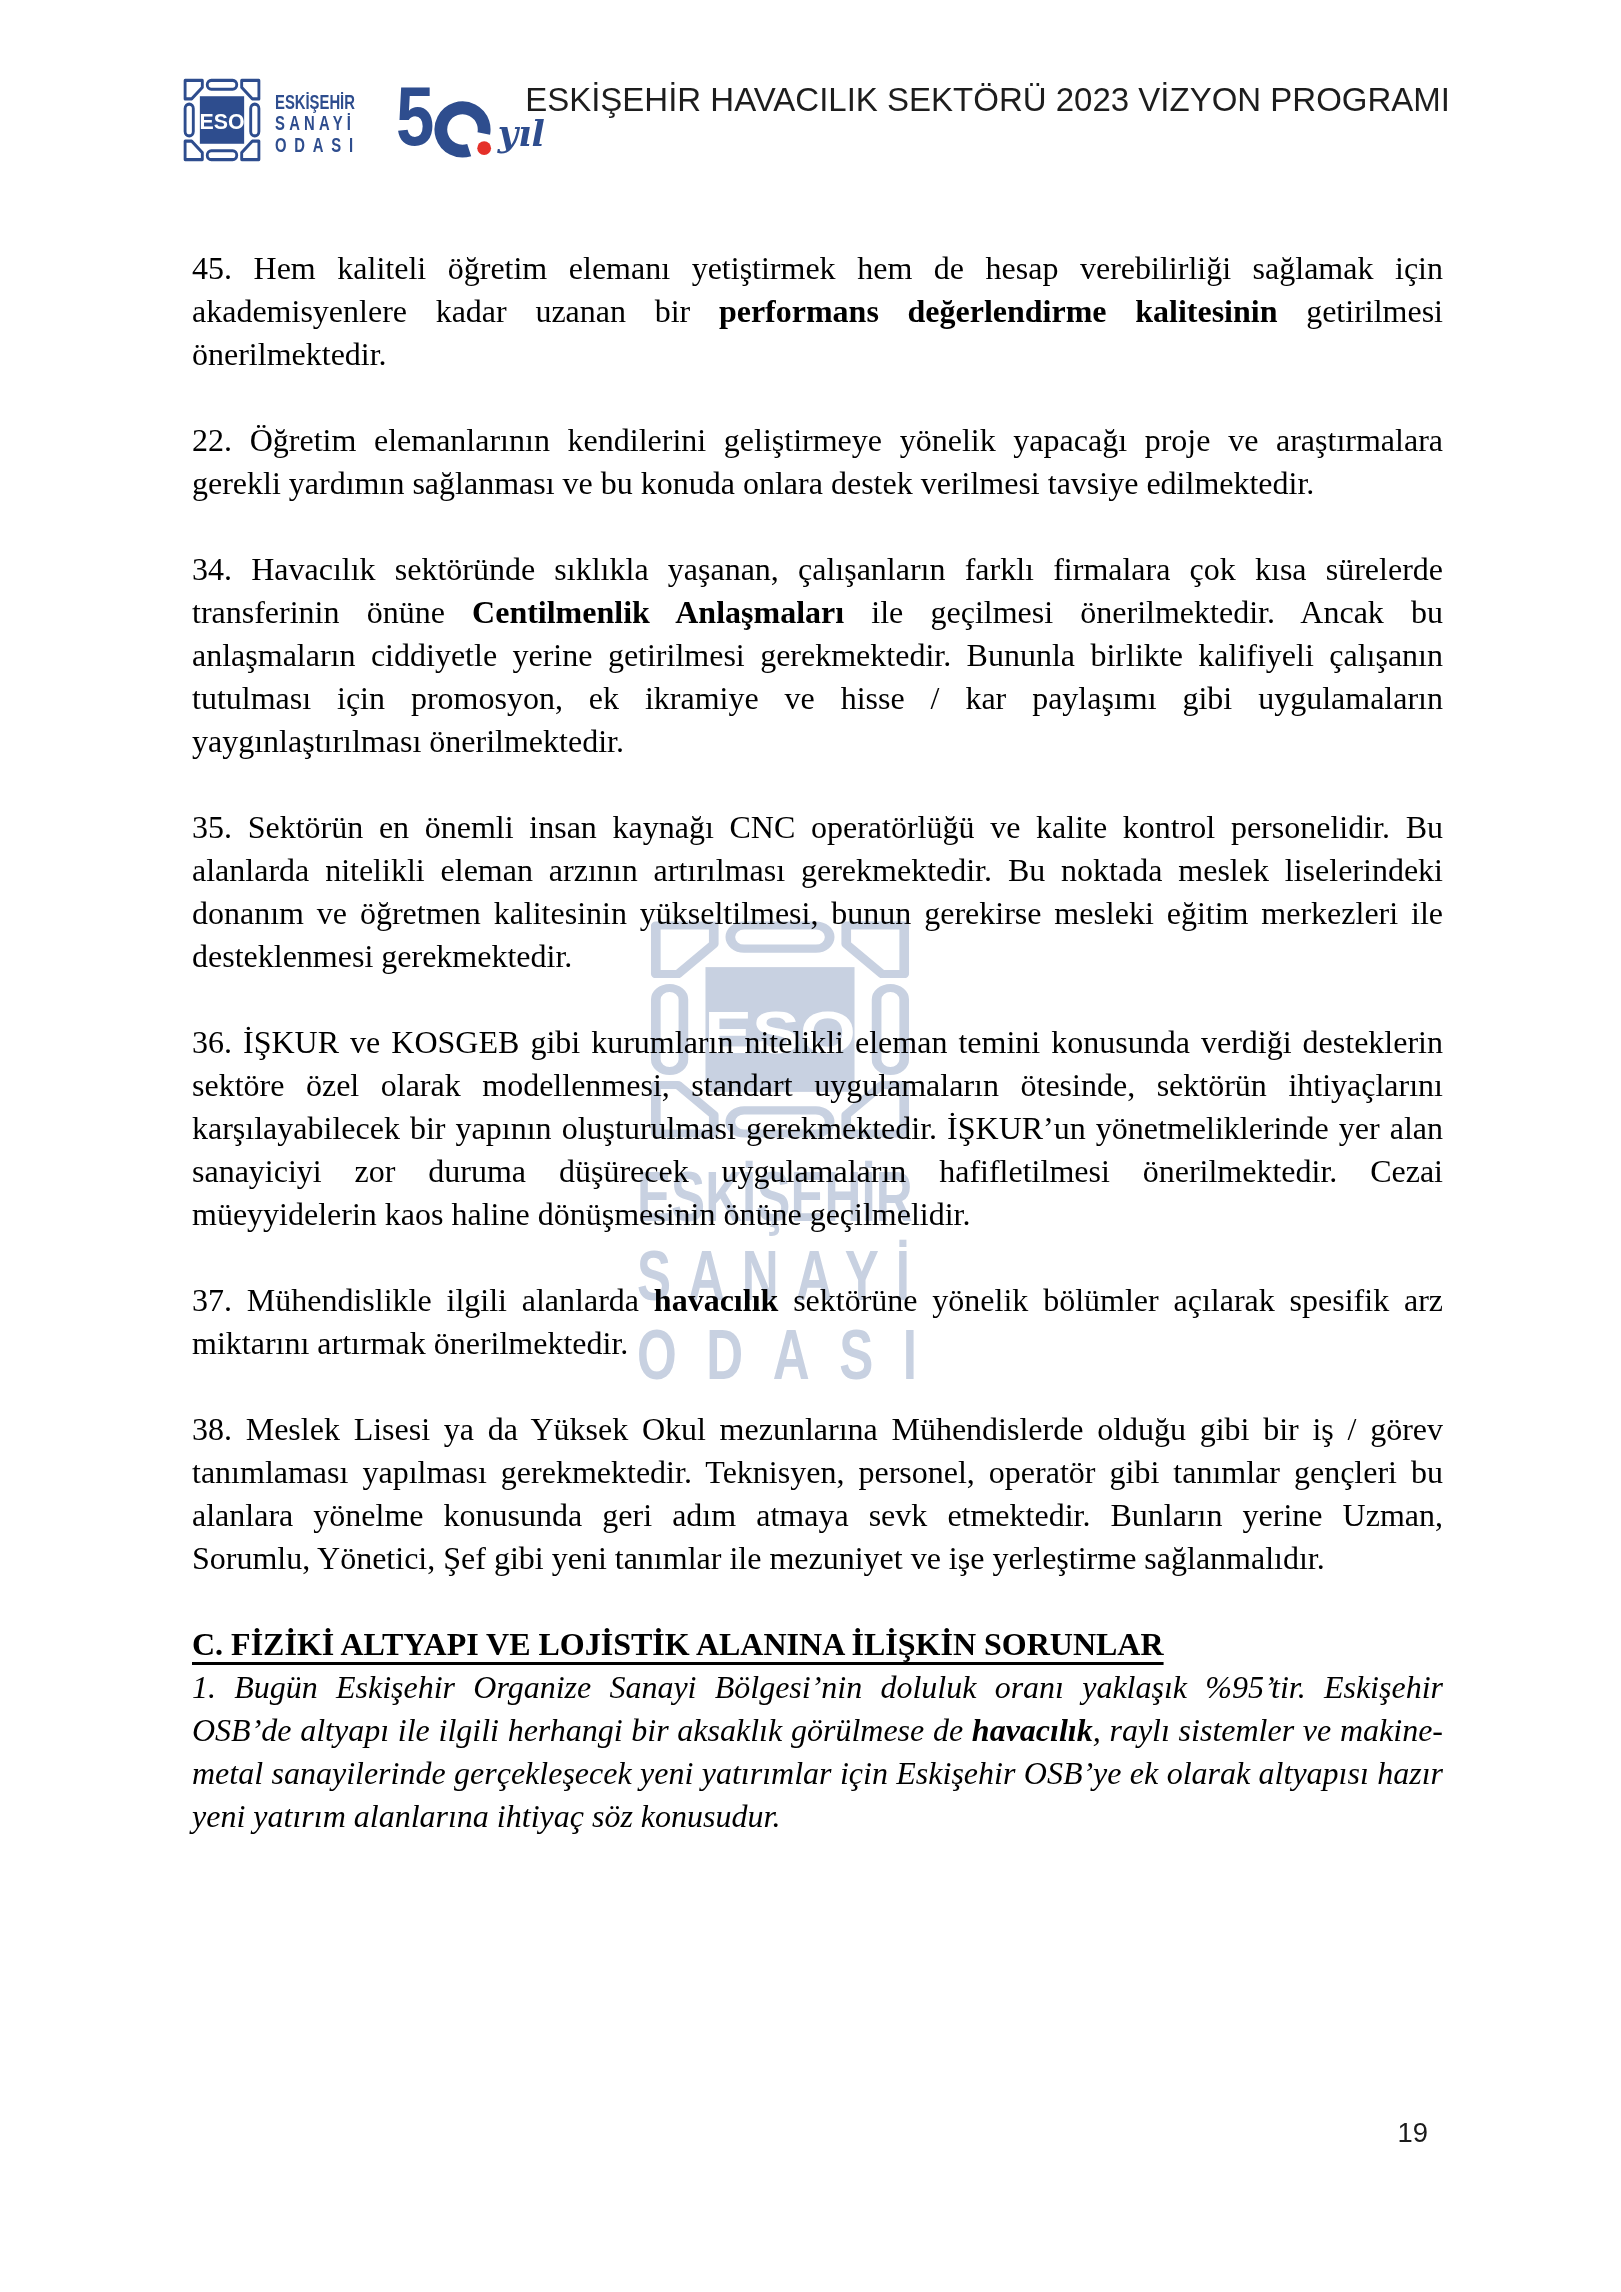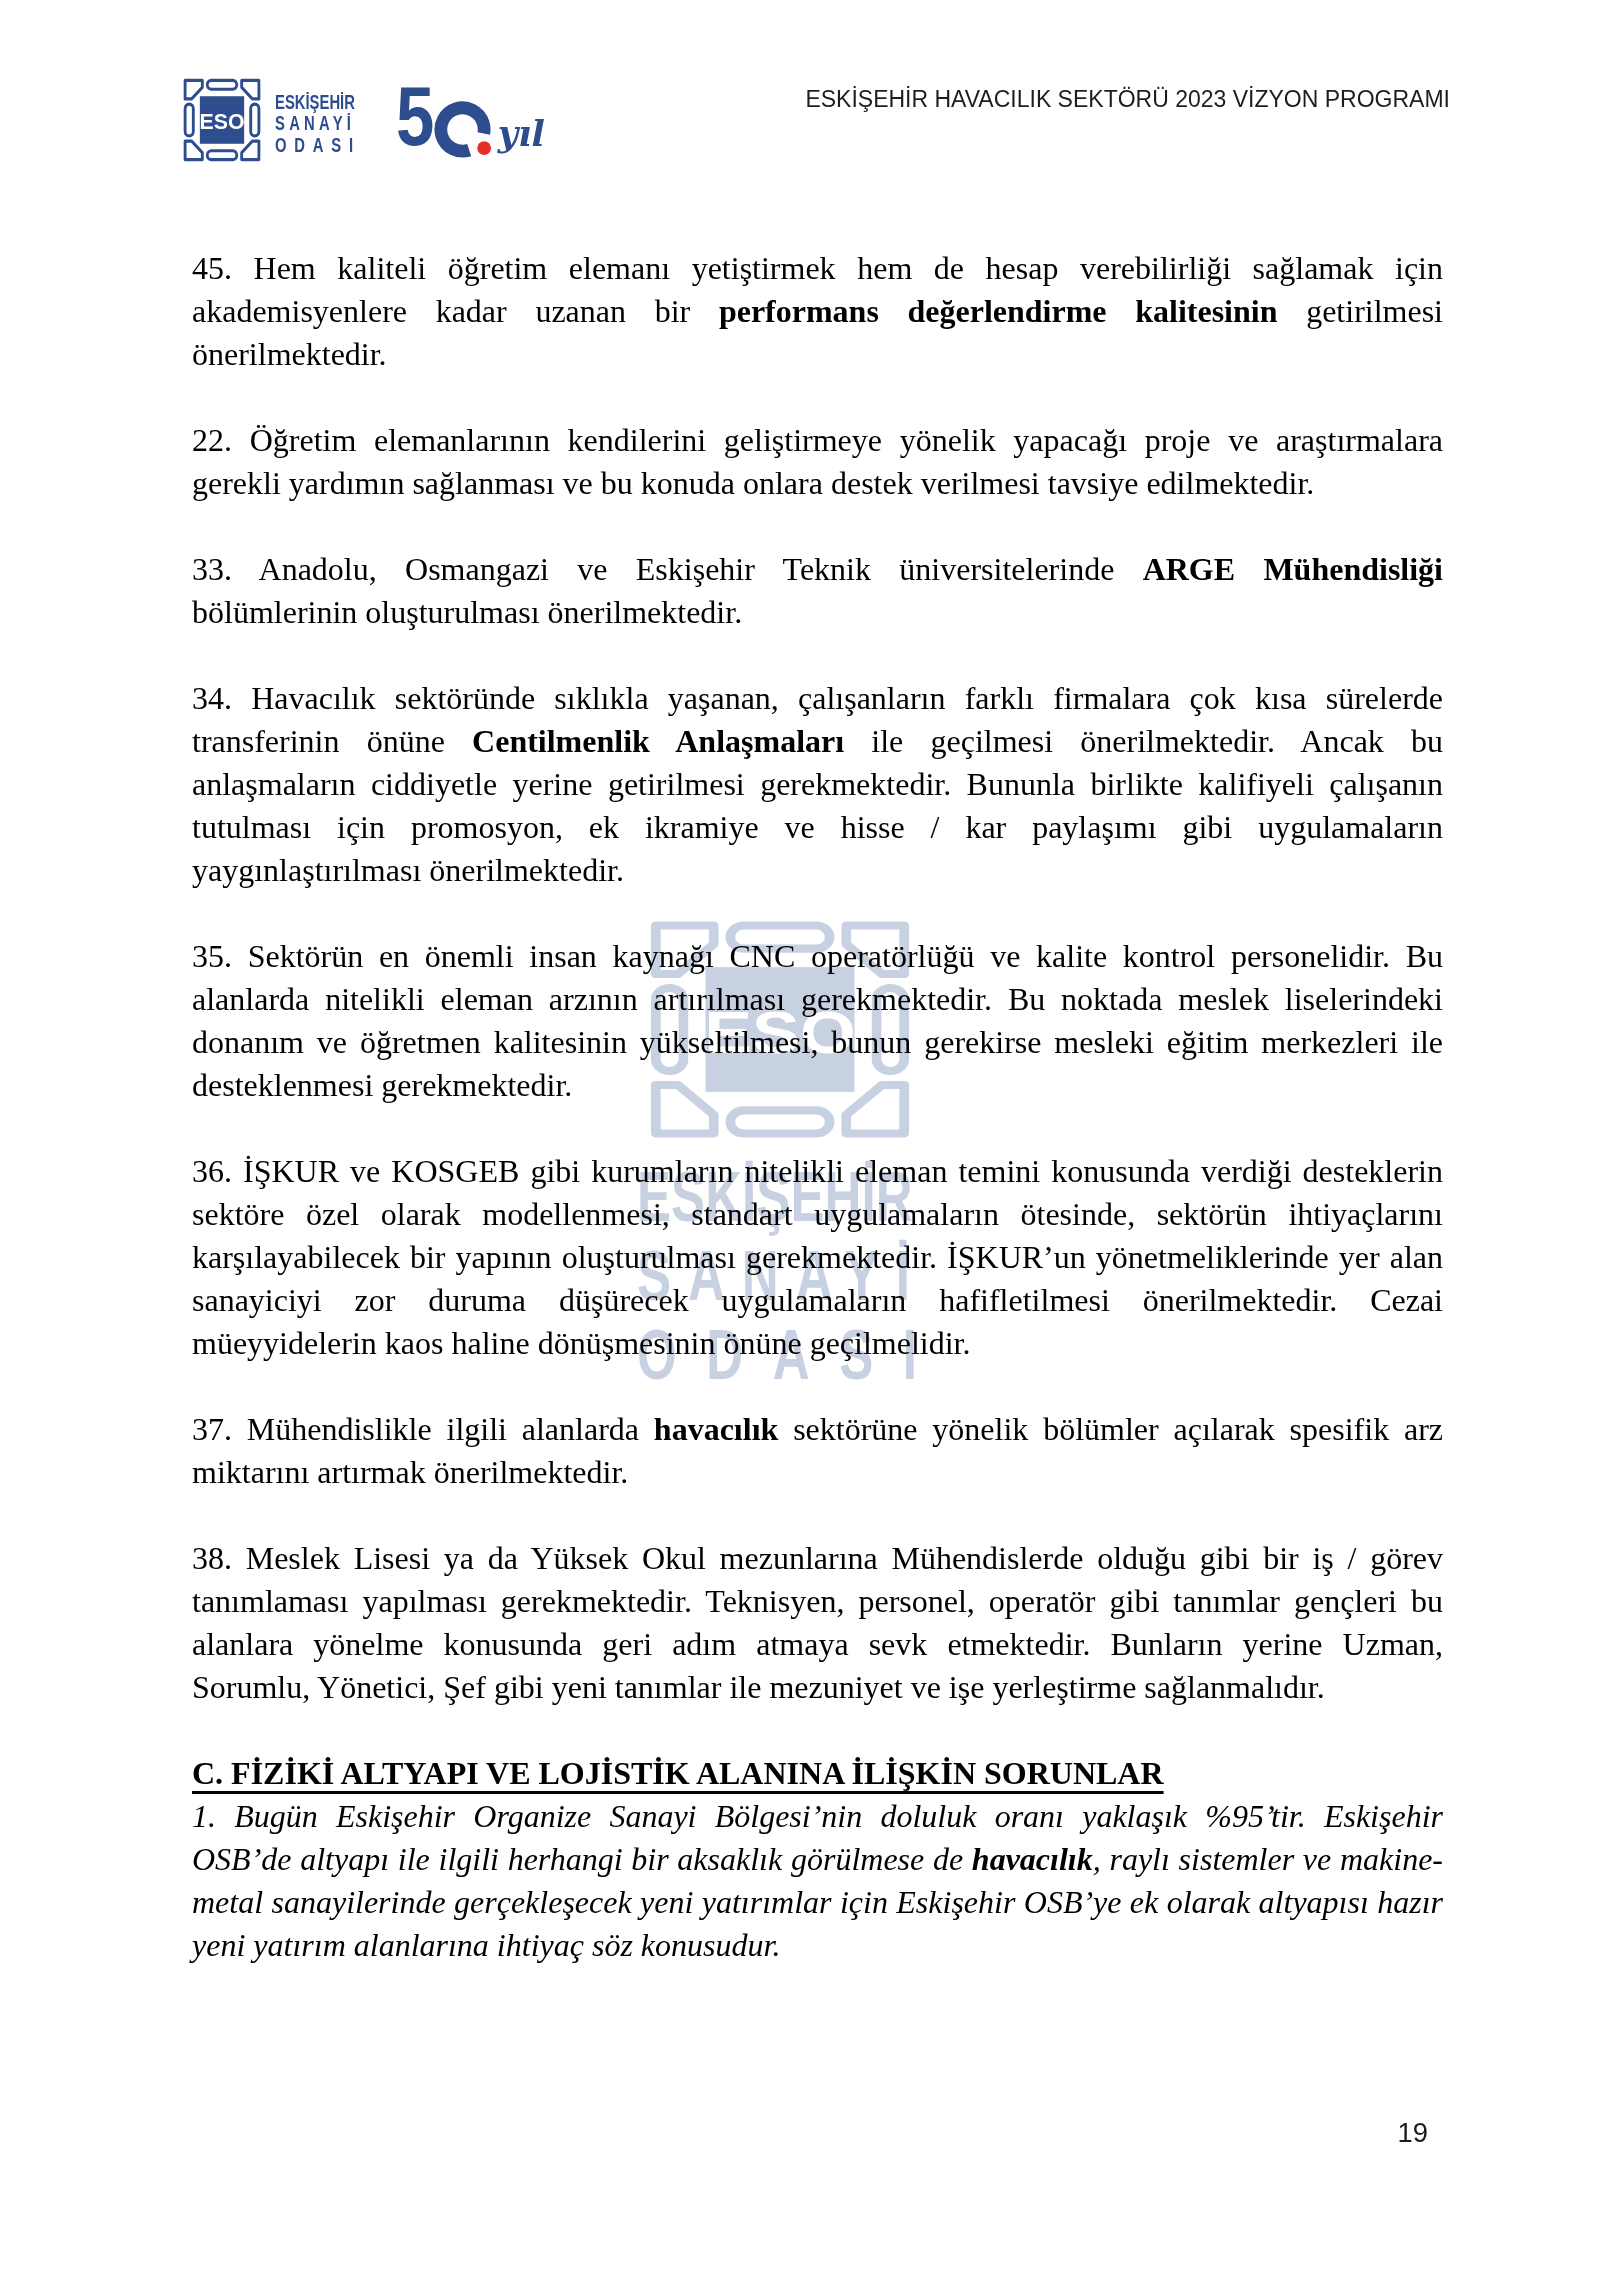--- a/index.html
+++ b/index.html
@@ -64,21 +64,21 @@
   }
   .ring{margin:7.8px 0 0 -9.8px;}
   .yil{
     font-family:"DejaVu Serif",serif;font-style:italic;font-weight:bold;
     font-size:35px;margin:29px 0 0 3.9px;color:var(--navy);
   }
   .hdr-title{
     position:absolute;right:171px;top:82px;
     text-align:right;z-index:2;
     font-family:"Liberation Sans",sans-serif;
-    font-size:23px;line-height:35px;color:var(--head-ink);
+    font-size:33px;line-height:35px;color:var(--head-ink);
   }
 
   
   .doc{
     position:absolute;left:192px;top:247px;width:1251px;z-index:1;
     font-size:32px;line-height:43px;color:var(--ink);
     text-align:justify;
   }
   .doc p{margin:0 0 43px 0;}
   .doc p.heading{margin:0;font-weight:bold;}
@@ -152,21 +152,20 @@
     </div>
   </div>
 
   <div class="hdr-title">
     <div>ESKİŞEHİR HAVACILIK SEKTÖRÜ 2023 VİZYON PROGRAMI</div>
   </div>
 
   <main class="doc" id="doc-body">
       <p class="para"><span>45. Hem kaliteli öğretim elemanı yetiştirmek hem de hesap verebilirliği sağlamak için akademisyenlere kadar uzanan bir </span><b>performans değerlendirme kalitesinin</b><span> getirilmesi önerilmektedir.</span></p>
       <p class="para"><span>22. Öğretim elemanlarının kendilerini geliştirmeye yönelik yapacağı proje ve araştırmalara gerekli yardımın sağlanması ve bu konuda onlara destek verilmesi tavsiye edilmektedir.</span></p>
-      <p class="para"><span>33. Anadolu, Osmangazi ve Eskişehir Teknik üniversitelerinde </span><b>ARGE Mühendisliği</b><span> bölümlerinin oluşturulması önerilmektedir.</span></p>
       <p class="para"><span>34. Havacılık sektöründe sıklıkla yaşanan, çalışanların farklı firmalara çok kısa sürelerde transferinin önüne </span><b>Centilmenlik Anlaşmaları</b><span> ile geçilmesi önerilmektedir. Ancak bu anlaşmaların ciddiyetle yerine getirilmesi gerekmektedir. Bununla birlikte kalifiyeli çalışanın tutulması için promosyon, ek ikramiye ve hisse / kar paylaşımı gibi uygulamaların yaygınlaştırılması önerilmektedir.</span></p>
       <p class="para"><span>35. Sektörün en önemli insan kaynağı CNC operatörlüğü ve kalite kontrol personelidir. Bu alanlarda nitelikli eleman arzının artırılması gerekmektedir. Bu noktada meslek liselerindeki donanım ve öğretmen kalitesinin yükseltilmesi, bunun gerekirse mesleki eğitim merkezleri ile desteklenmesi gerekmektedir.</span></p>
       <p class="para"><span>36. İŞKUR ve KOSGEB gibi kurumların nitelikli eleman temini konusunda verdiği desteklerin sektöre özel olarak modellenmesi, standart uygulamaların ötesinde, sektörün ihtiyaçlarını karşılayabilecek bir yapının oluşturulması gerekmektedir. İŞKUR’un yönetmeliklerinde yer alan sanayiciyi zor duruma düşürecek uygulamaların hafifletilmesi önerilmektedir. Cezai müeyyidelerin kaos haline dönüşmesinin önüne geçilmelidir.</span></p>
       <p class="para"><span>37. Mühendislikle ilgili alanlarda </span><b>havacılık</b><span> sektörüne yönelik bölümler açılarak spesifik arz miktarını artırmak önerilmektedir.</span></p>
       <p class="para"><span>38. Meslek Lisesi ya da Yüksek Okul mezunlarına Mühendislerde olduğu gibi bir iş / görev tanımlaması yapılması gerekmektedir. Teknisyen, personel, operatör gibi tanımlar gençleri bu alanlara yönelme konusunda geri adım atmaya sevk etmektedir. Bunların yerine Uzman, Sorumlu, Yönetici, Şef gibi yeni tanımlar ile mezuniyet ve işe yerleştirme sağlanmalıdır.</span></p>
       <p class="heading"><b>C. FİZİKİ ALTYAPI VE LOJİSTİK ALANINA İLİŞKİN SORUNLAR</b></p>
       <p class="para"><span>1. Bugün Eskişehir Organize Sanayi Bölgesi’nin doluluk oranı yaklaşık %95’tir. Eskişehir OSB’de altyapı ile ilgili herhangi bir aksaklık görülmese de </span><b>havacılık</b><span>, raylı sistemler ve makine-metal sanayilerinde gerçekleşecek yeni yatırımlar için Eskişehir OSB’ye ek olarak altyapısı hazır yeni yatırım alanlarına ihtiyaç söz konusudur.</span></p>
     </main>
 
   <div class="page-number">19</div>

